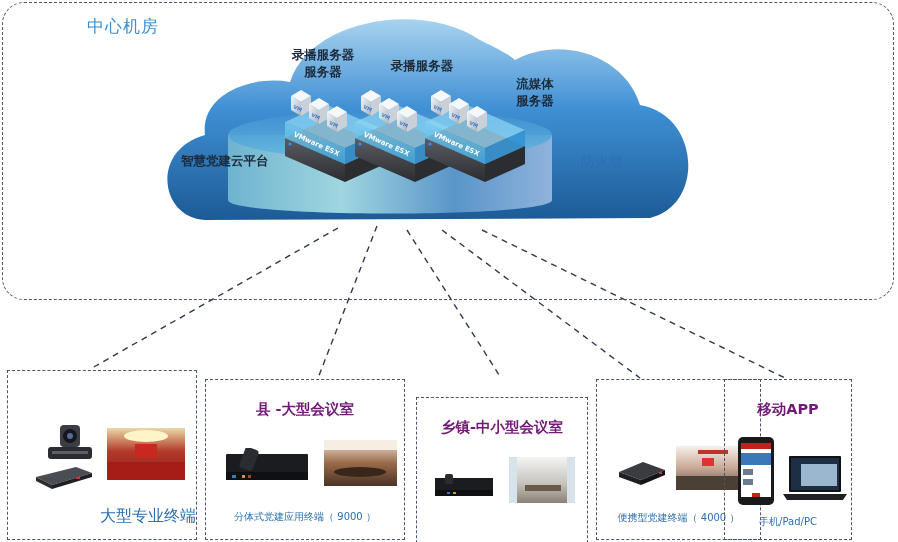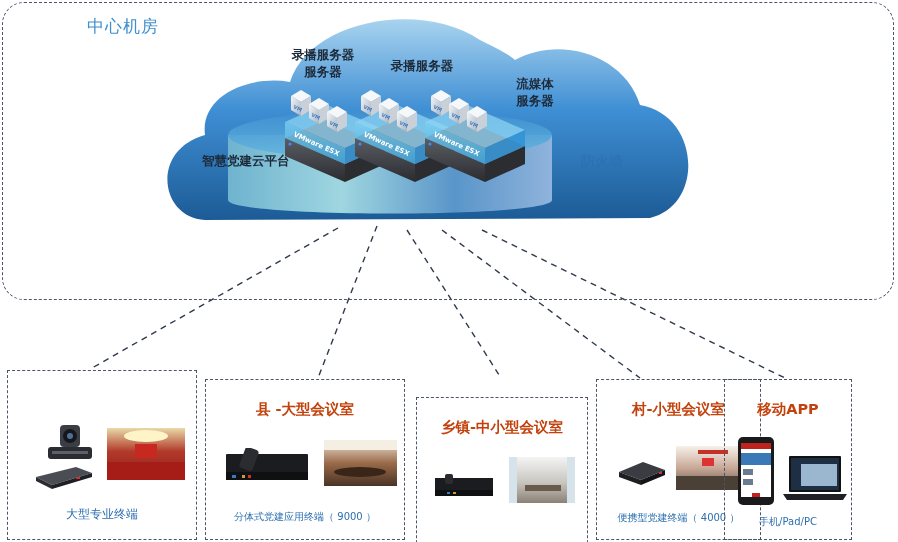--- a/index.html
+++ b/index.html
@@ -13,27 +13,27 @@
     #center-room-title {
       position: absolute; left: 40px; top: 12px; font-size: 17px; color: #3d8fd0; letter-spacing: 1px; margin-left: 44px;
     }
 
     #scene { position: absolute; left: 0; top: 0; width: 898px; height: 542px; }
 
     .cloud-label {
       position: absolute; font-size: 12.5px; font-weight: bold; color: #1d2a3a; line-height: 17px; text-align: center;
     }
     #firewall-label { position: absolute; left: 581px; top: 153px; font-size: 14px; color: #2c6fb4; }
-    #platform-label { position: absolute; left: 202px; top: 153px; font-size: 12.5px; font-weight: bold; color: #1d2a3a; }
+    #platform-label { position: absolute; left: 181px; top: 153px; font-size: 12.5px; font-weight: bold; color: #1d2a3a; }
 
     .terminal-box {
       position: absolute; border: 1.2px dashed #4a5566;
     }
     .terminal-title {
-      position: absolute; left: 0; right: 0; text-align: center; font-size: 14.5px; font-weight: bold; color: #c2410c;
+      position: absolute; left: 0; right: 0; text-align: center; font-size: 14.5px; font-weight: bold; color: #701a75;
     }
     .terminal-caption {
       position: absolute; left: 0; right: 0; text-align: center; font-size: 10px; color: #2b6fb0; white-space: nowrap;
     }
     .terminal-img { position: absolute; }
   </style>
 </head>
 <body>
 
 <svg id="scene" width="898" height="542" viewBox="0 0 898 542">
@@ -228,21 +228,21 @@
     <polygon points="0,12 16,20 16,24 0,16" fill="#2a2c30"></polygon>
     <polygon points="16,20 56,8 56,12 16,24" fill="#1e2024"></polygon>
     <rect x="40" y="12" width="4" height="2" fill="#c33"></rect>
   </svg>
   <svg class="terminal-img" style="left:99px; top:57px;" width="78" height="52" viewBox="0 0 78 52">
     <rect width="78" height="52" fill="url(#hallGrad)"></rect>
     <ellipse cx="39" cy="8" rx="22" ry="6" fill="#fff4c8"></ellipse>
     <rect x="28" y="16" width="22" height="14" fill="#c7281f"></rect>
     <rect x="0" y="34" width="78" height="18" fill="#a61d18"></rect>
   </svg>
-  <div class="terminal-caption" style="top:135px; font-size:12px;">大型专业终端</div>
+  <div class="terminal-caption" style="top:135px; font-size:16px;text-align:right;">大型专业终端</div>
 </div>
 
 <div class="terminal-box" style="left:205px; top:379px; width:200px; height:161px;">
   <div class="terminal-title" style="top:20px;">县 -大型会议室</div>
   <svg class="terminal-img" style="left:18px; top:68px;" width="86" height="34" viewBox="0 0 86 34">
     <rect x="2" y="6" width="82" height="26" rx="1" fill="#1b1c1f"></rect>
     <rect x="2" y="24" width="82" height="8" fill="#0f1012"></rect>
     <rect x="18" y="0" width="14" height="22" rx="3" fill="#2b2c30" transform="rotate(20 25 11)"></rect>
     <rect x="8" y="27" width="4" height="3" fill="#3a7ac2"></rect>
       <rect x="18" y="27" width="3" height="3" fill="#c93"></rect>
@@ -267,21 +267,20 @@
   </svg>
   <svg class="terminal-img" style="left:92px; top:59px;" width="66" height="46" viewBox="0 0 66 46">
     <rect width="66" height="46" fill="url(#room2Grad)"></rect>
     <rect x="0" y="0" width="8" height="46" fill="#d7e3ea"></rect>
     <rect x="58" y="0" width="8" height="46" fill="#d7e3ea"></rect>
     <rect x="16" y="28" width="36" height="6" fill="#6a5a4a"></rect>
   </svg>
 </div>
 
 <div class="terminal-box" style="left:596px; top:379px; width:165px; height:161px;">
-  <div class="terminal-title" style="top:20px;">村-小型会议室</div>
   <svg class="terminal-img" style="left:20px; top:78px;" width="50" height="28" viewBox="0 0 50 28">
     <polygon points="2,14 26,4 48,12 24,22" fill="#3a3c41"></polygon>
     <polygon points="2,14 24,22 24,27 2,19" fill="#1f2024"></polygon>
     <polygon points="24,22 48,12 48,17 24,27" fill="#141518"></polygon>
     <rect x="42" y="14" width="3" height="2" fill="#c33"></rect>
   </svg>
   <svg class="terminal-img" style="left:79px; top:66px;" width="73" height="44" viewBox="0 0 73 44">
     <rect width="73" height="44" fill="url(#villageGrad)"></rect>
     <rect x="22" y="4" width="30" height="4" fill="#c0322a"></rect>
     <rect x="26" y="12" width="12" height="8" fill="#d33"></rect>

